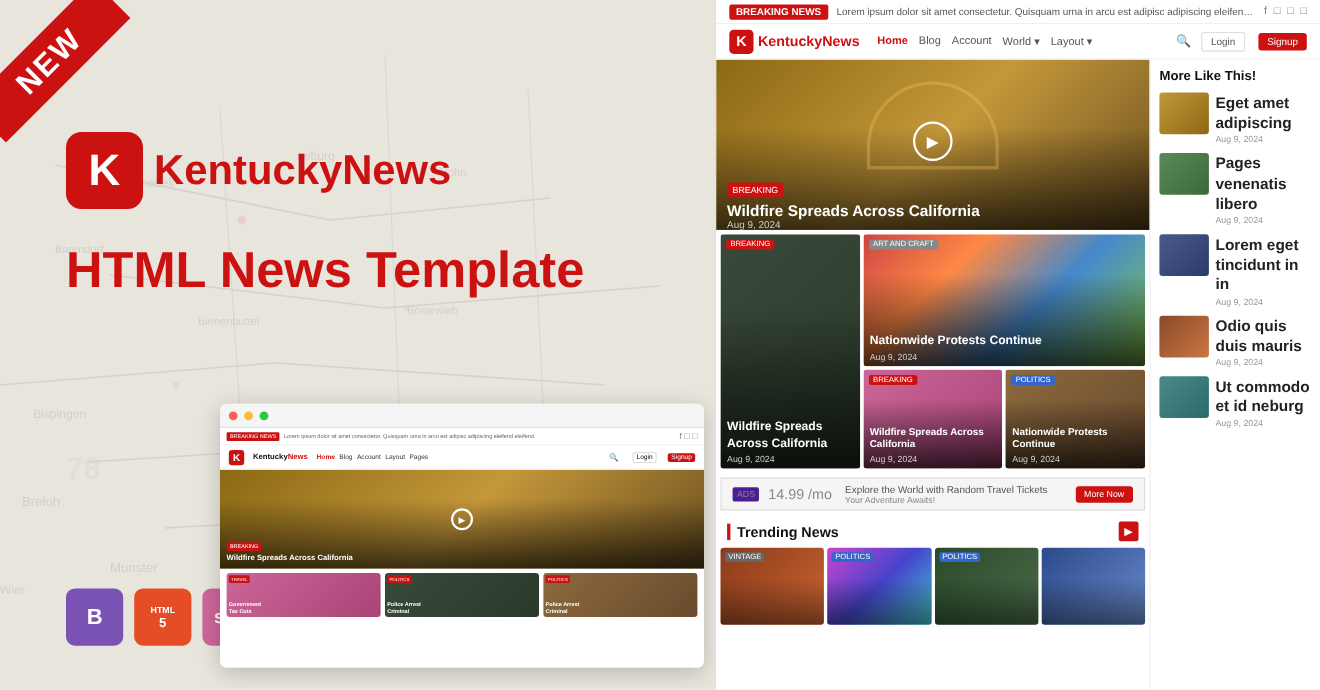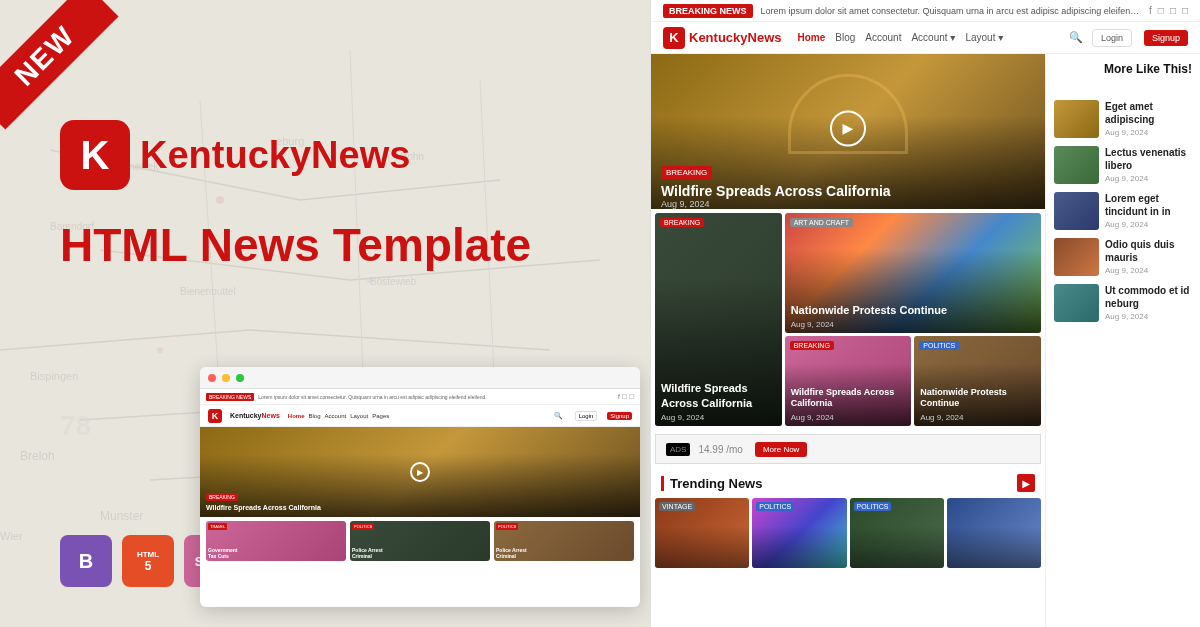--- a/index.html
+++ b/index.html
@@ -500,21 +500,21 @@
       background: #f5f5f5;
       border: 1px solid #ddd;
       display: flex;
       align-items: center;
       padding: 0 10px;
       gap: 8px;
     }
     .ad-label {
       font-size: 8px;
       color: #888;
-      background: #000000;
+      background: #4c1d95;
       padding: 2px 4px;
       border-radius: 2px;
     }
     .ad-text { font-size: 9px; color: #555; flex: 1; }
     .ad-btn {
       background: #cc1111;
       color: white;
       font-size: 8px;
       padding: 3px 8px;
       border-radius: 3px;
@@ -565,38 +565,37 @@
       background: white;
       border-left: 1px solid #eee;
       padding: 8px;
       overflow-y: auto;
     }
     .sidebar::-webkit-scrollbar { width: 0; }
     .sidebar-title {
       font-size: 12px;
       font-weight: 700;
       color: #111;
-      margin-bottom: 24px;
-      text-align: right;
+      margin-bottom: 8px;
     }
     .sidebar-item {
       display: flex;
       gap: 6px;
       margin-bottom: 8px;
     }
     .sidebar-thumb {
       width: 45px;
       height: 38px;
       border-radius: 3px;
       flex-shrink: 0;
       overflow: hidden;
     }
     .sidebar-info { flex: 1; }
     .sidebar-item-title {
-      font-size: 10px;
+      font-size: 14px;
       font-weight: 600;
       color: #222;
       line-height: 1.3;
       margin-bottom: 2px;
     }
     .sidebar-item-date {
       font-size: 8px;
       color: #999;
     }
 
@@ -763,21 +762,21 @@
     <div class="header-logo">
       <div class="header-logo-k">K</div>
       <span class="header-logo-text">
         <span>Kentucky</span><span>News</span>
       </span>
     </div>
     <nav class="header-nav">
       <span class="header-nav-item active">Home</span>
       <span class="header-nav-item">Blog</span>
       <span class="header-nav-item">Account</span>
-      <span class="header-nav-item">Account ▾</span>
+      <span class="header-nav-item">World ▾</span>
       <span class="header-nav-item">Layout ▾</span>
     </nav>
     <div class="header-spacer"></div>
     <div class="header-search">🔍</div>
     <span class="header-login">Login</span>
     <span class="header-signup" style="margin-left:4px;">Signup</span>
   </div>
 
   <div class="content-area">
 
@@ -825,21 +824,25 @@
           <div class="news-card-bg small-card-3" style="height:100%;"></div>
           <div class="news-card-overlay"></div>
           <span class="news-card-badge" style="background:#3366cc;">POLITICS</span>
           <div class="news-card-title" style="font-size:9px;">Nationwide Protests Continue</div>
           <div class="news-card-date">Aug 9, 2024</div>
         </div>
       </div>
 
       <div class="ad-banner">
         <span class="ad-label">ADS</span>
-        <span style="font-size:10px; color:#888; margin-right:4px;text-align:center;">14.99 /mo</span>
+        <span style="font-size:13px; color:#888; margin-right:4px;text-align:center;">14.99 /mo</span>
+        <span class="ad-text">
+          <span>Explore the World with Random Travel Tickets</span>
+          <span style="color:#888; font-size:8px; display:block;">Your Adventure Awaits!</span>
+        </span>
         <span class="ad-btn">More Now</span>
       </div>
 
       <div class="trending-header">
         <span class="trending-title">Trending News</span>
         <span style="margin-left:auto; width:18px; height:18px; background:#cc1111; color:white; display:flex; align-items:center; justify-content:center; font-size:10px; border-radius:2px;">▶</span>
       </div>
 
       <div class="trending-grid">
         <div class="trending-item img-food1">
@@ -867,21 +870,21 @@
         <div class="sidebar-thumb sb1"></div>
         <div class="sidebar-info">
           <div class="sidebar-item-title">Eget amet adipiscing</div>
           <div class="sidebar-item-date">Aug 9, 2024</div>
         </div>
       </div>
 
       <div class="sidebar-item">
         <div class="sidebar-thumb sb2"></div>
         <div class="sidebar-info">
-          <div class="sidebar-item-title">Lectus venenatis libero</div>
+          <div class="sidebar-item-title">Pages venenatis libero</div>
           <div class="sidebar-item-date">Aug 9, 2024</div>
         </div>
       </div>
 
       <div class="sidebar-item">
         <div class="sidebar-thumb sb3"></div>
         <div class="sidebar-info">
           <div class="sidebar-item-title">Lorem eget tincidunt in in</div>
           <div class="sidebar-item-date">Aug 9, 2024</div>
         </div>

